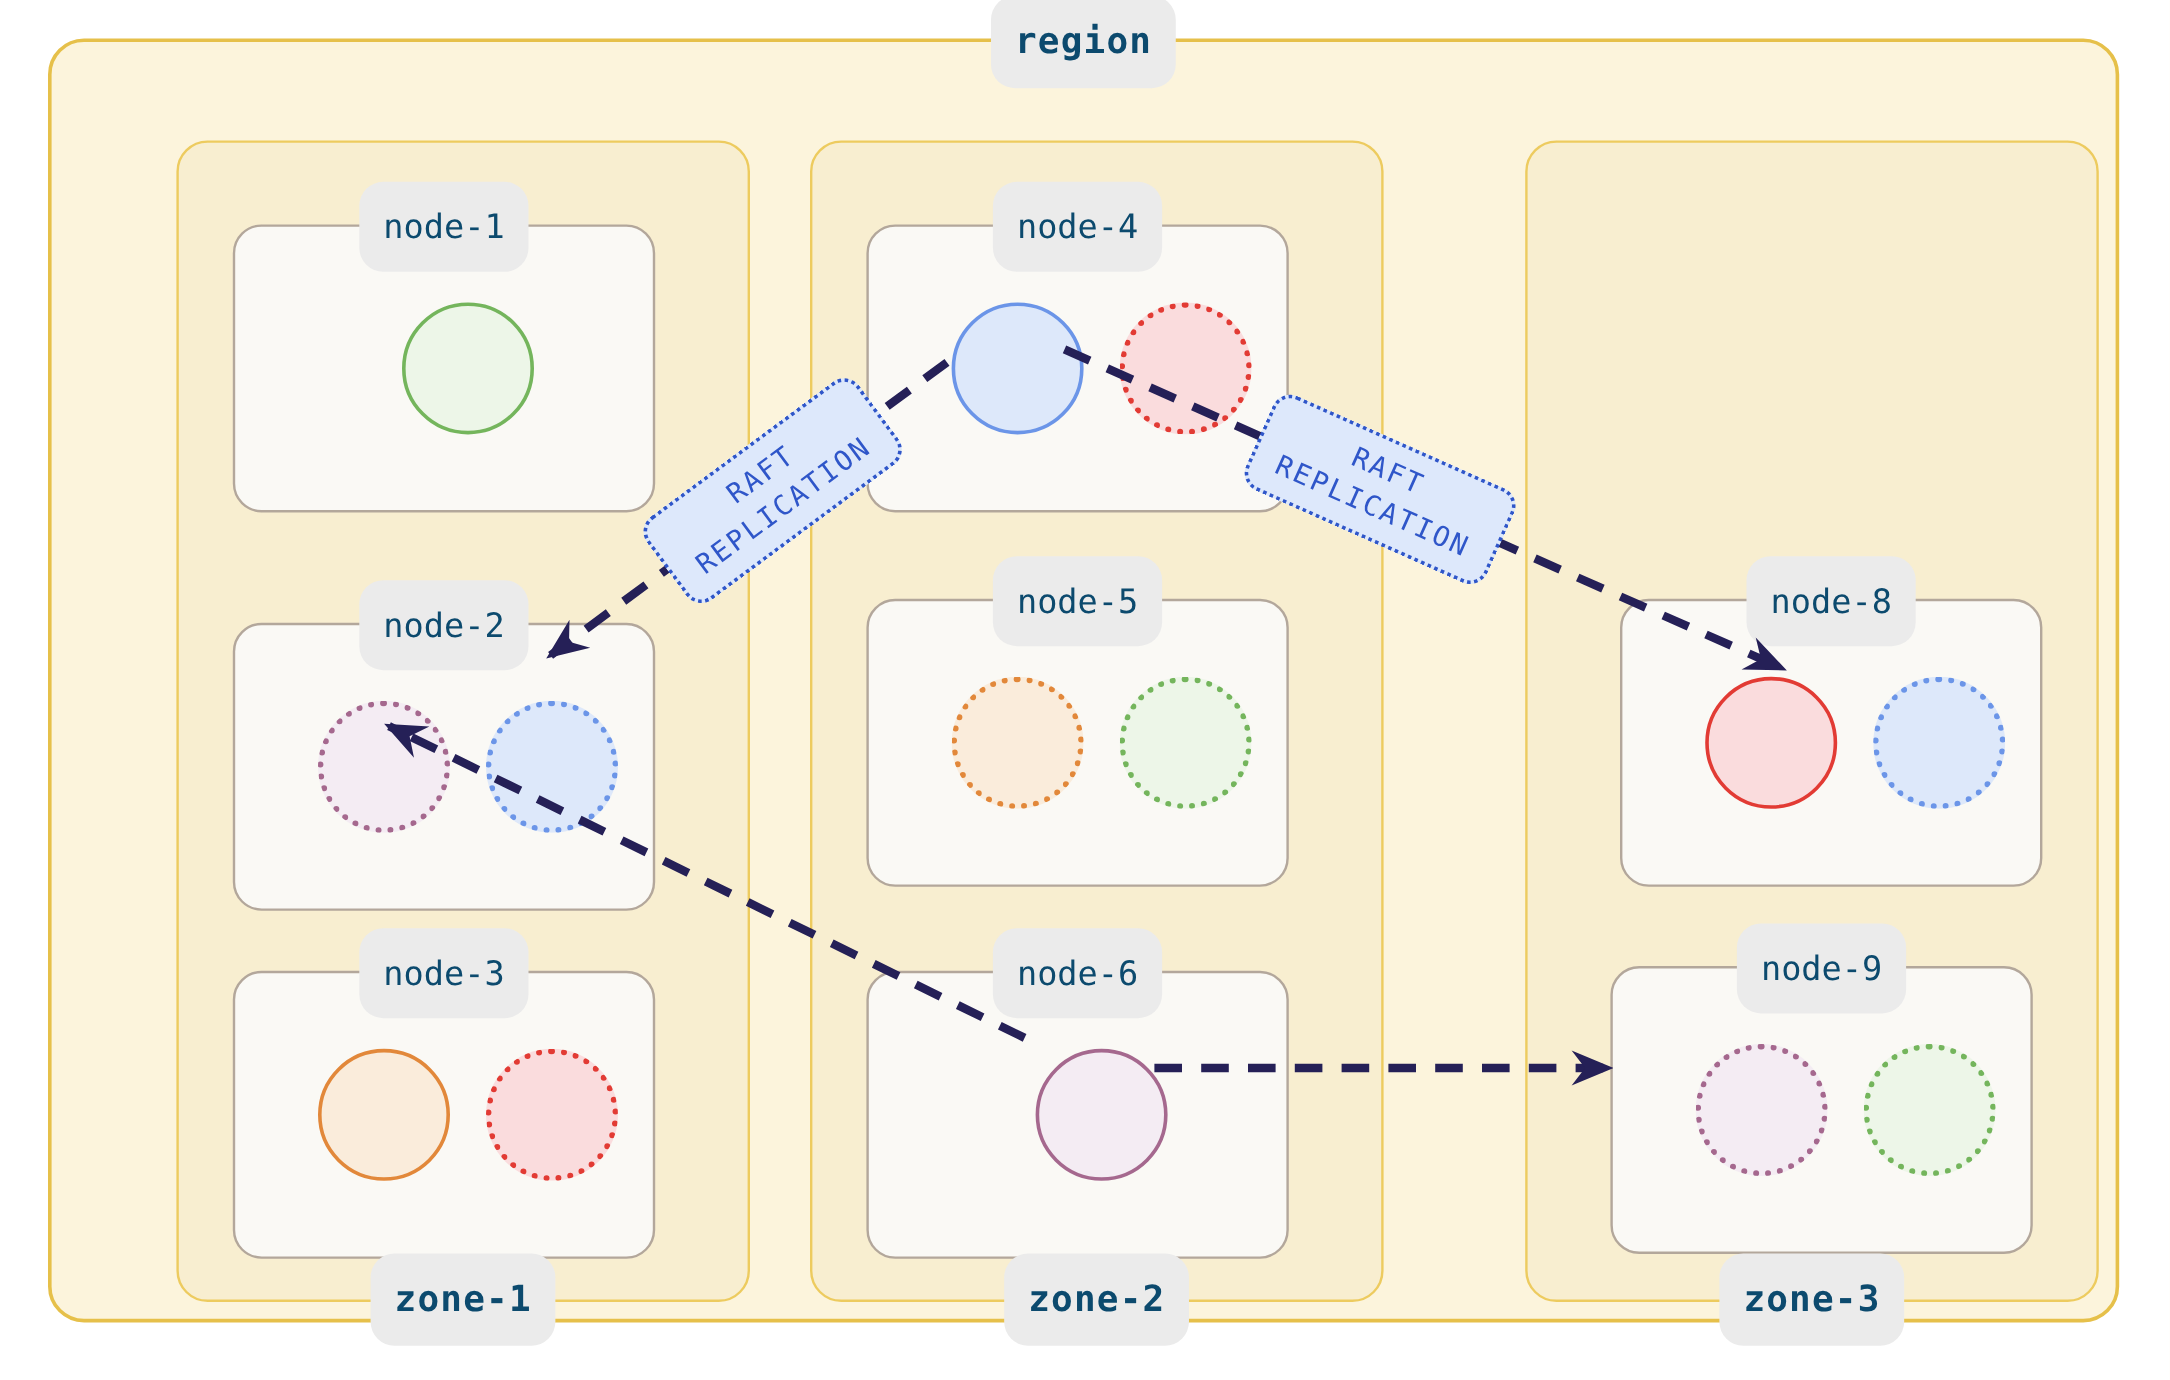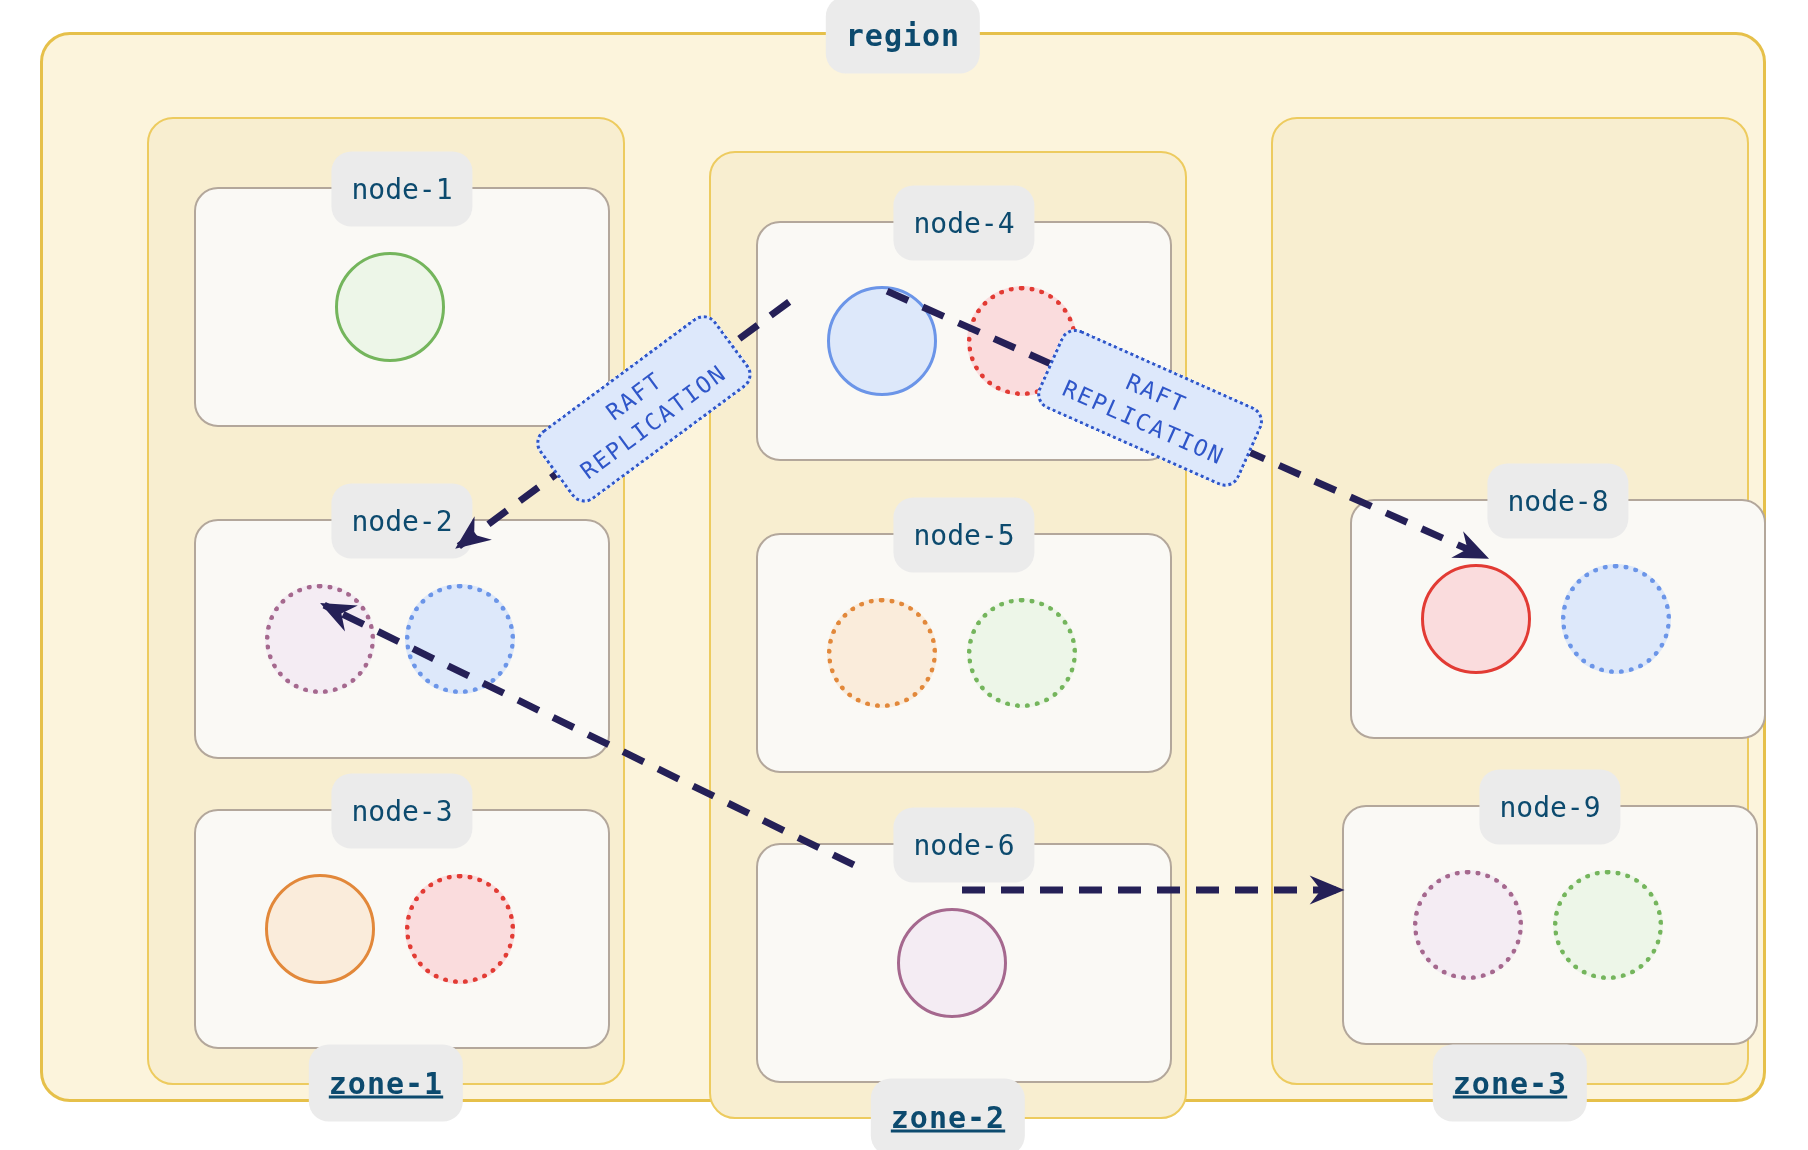--- a/index.html
+++ b/index.html
@@ -11,31 +11,31 @@
     position:absolute; left:40px; top:32px; width:1726px; height:1070px;
     background:#fcf4dc; border:3px solid #e6c04a; border-radius:30px;
     box-sizing:border-box;
   }
   .zone {
     position:absolute; top:82px; width:478px; height:968px;
     background:#f8eed0; border:2px solid #edcb5f; border-radius:26px;
     box-sizing:border-box;
   }
   .node-box {
-    position:absolute; left:45px; width:416px; height:240px;
+    position:absolute; left:45px; width:352px; height:240px;
     background:#faf9f5; border:2px solid #b3a79b; border-radius:24px;
     box-sizing:border-box;
   }
   .pill {
     position:absolute; left:50%; top:0; transform:translate(-50%,-50%);
     background:#ebebeb; border-radius:20px; padding:21px 20px;
     font-size:28px; color:#0c4a6e; white-space:nowrap; z-index:6;
   }
   .pill.bold { font-weight:bold; font-size:30px; letter-spacing:1px; }
-  .zone-pill { top:100%;text-decoration:underline; }
+  .zone-pill { top:100%; }
   .replica {
     position:absolute; width:110px; height:110px; border-radius:50%;
     box-sizing:border-box;
   }
   .replica.solid  { border-style:solid;  border-width:3px; }
   .replica.dotted { border-style:dotted; border-width:5px; }
   #arrow-layer {
     position:absolute; left:0; top:0; width:1808px; height:1150px;
     z-index:8; pointer-events:none;
   }
@@ -63,21 +63,21 @@
             <div class="replica dotted" style="border-color: rgb(165, 104, 142); background: rgb(244, 236, 243); left: 69px; top: 63px;"></div>
             <div class="replica dotted" style="border-color: rgb(107, 149, 232); background: rgb(221, 232, 250); left: 209px; top: 63px;"></div>
           </div>
           <div class="node-box" style="top: 690px;">
             <div class="pill">node-3</div>
             <div class="replica solid" style="border-color: rgb(226, 136, 58); background: rgb(250, 236, 219); left: 69px; top: 63px;"></div>
             <div class="replica dotted" style="border-color: rgb(226, 59, 52); background: rgb(250, 220, 221); left: 209px; top: 63px;"></div>
           </div>
           <div class="pill bold zone-pill">zone-1</div>
         </div>
-        <div class="zone" style="left: 666px; margin-top: 34px;">
+        <div class="zone" style="left: 632px;">
           <div class="node-box" style="top: 68px;">
             <div class="pill">node-4</div>
             <div class="replica solid" style="border-color: rgb(107, 149, 232); background: rgb(221, 232, 250); left: 69px; top: 63px;"></div>
             <div class="replica dotted" style="border-color: rgb(226, 59, 52); background: rgb(250, 220, 221); left: 209px; top: 63px;"></div>
           </div>
           <div class="node-box" style="top: 380px; text-decoration: underline;">
             <div class="pill">node-5</div>
             <div class="replica dotted" style="border-color: rgb(226, 136, 58); background: rgb(250, 236, 219); left: 69px; top: 63px;"></div>
             <div class="replica dotted" style="border-color: rgb(116, 181, 92); background: rgb(237, 246, 232); left: 209px; top: 63px;"></div>
           </div>

